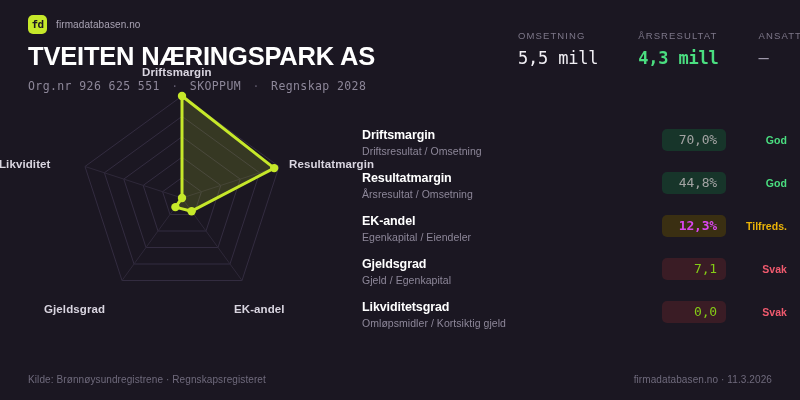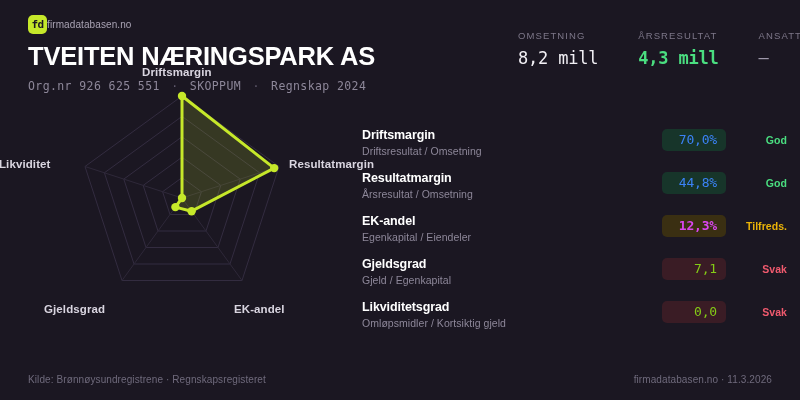--- a/index.html
+++ b/index.html
@@ -20,20 +20,21 @@
   
   #header {
     position: absolute;
     left: 28px;
     top: 14px;
     width: 460px;
   }
   .brand-row {
     display: flex;
     align-items: center;
+    gap: 9px;
     height: 20px;
   }
   .logo-mark {
     width: 19px;
     height: 19px;
     border-radius: 5px;
     background: #c6e82a;
     color: #1b1722;
     font-family: "DejaVu Sans Mono", monospace;
     font-size: 11px;
@@ -156,21 +157,21 @@
   .metric-rating {
     font-size: 10.5px;
     font-weight: bold;
     width: 52px;
     text-align: right;
     letter-spacing: 0.05px;
   }
   .rate-god    { color: #4ade80; }
   .rate-tilfr  { color: #eab308; }
   .rate-svak   { color: #f05a6e; }
-  .badge-god   { background: #17352a; color: #3b82f6; }
+  .badge-god   { background: #17352a; color: #a3a3a3; }
   .badge-tilfr { background: #3a2f12; color: #d946ef; font-weight: bold; }
   .badge-svak  { background: #3a1c25; color: #84cc16; }
 
   
   #footer {
     position: absolute;
     left: 0;
     right: 0;
     bottom: 4px;
     height: 34px;
@@ -193,28 +194,28 @@
     <div class="brand-row">
       <div class="logo-mark">fd</div>
       <div class="brand-text">firmadatabasen.no</div>
     </div>
     <div class="company-title">TVEITEN NÆRINGSPARK AS</div>
     <div class="meta-line">
       <span>Org.nr 926 625 551</span>
       <span class="meta-sep">·</span>
       <span>SKOPPUM</span>
       <span class="meta-sep">·</span>
-      <span>Regnskap 2024</span>
+      <span>Regnskap 2028</span>
     </div>
   </div>
 
   <div id="kpis">
     <div>
       <div class="kpi-label">OMSETNING</div>
-      <div class="kpi-value white">8,2 mill</div>
+      <div class="kpi-value white">5,5 mill</div>
     </div>
     <div>
       <div class="kpi-label">ÅRSRESULTAT</div>
       <div class="kpi-value green">4,3 mill</div>
     </div>
     <div>
       <div class="kpi-label">ANSATTE</div>
       <div class="kpi-value muted">–</div>
     </div>
   </div>

